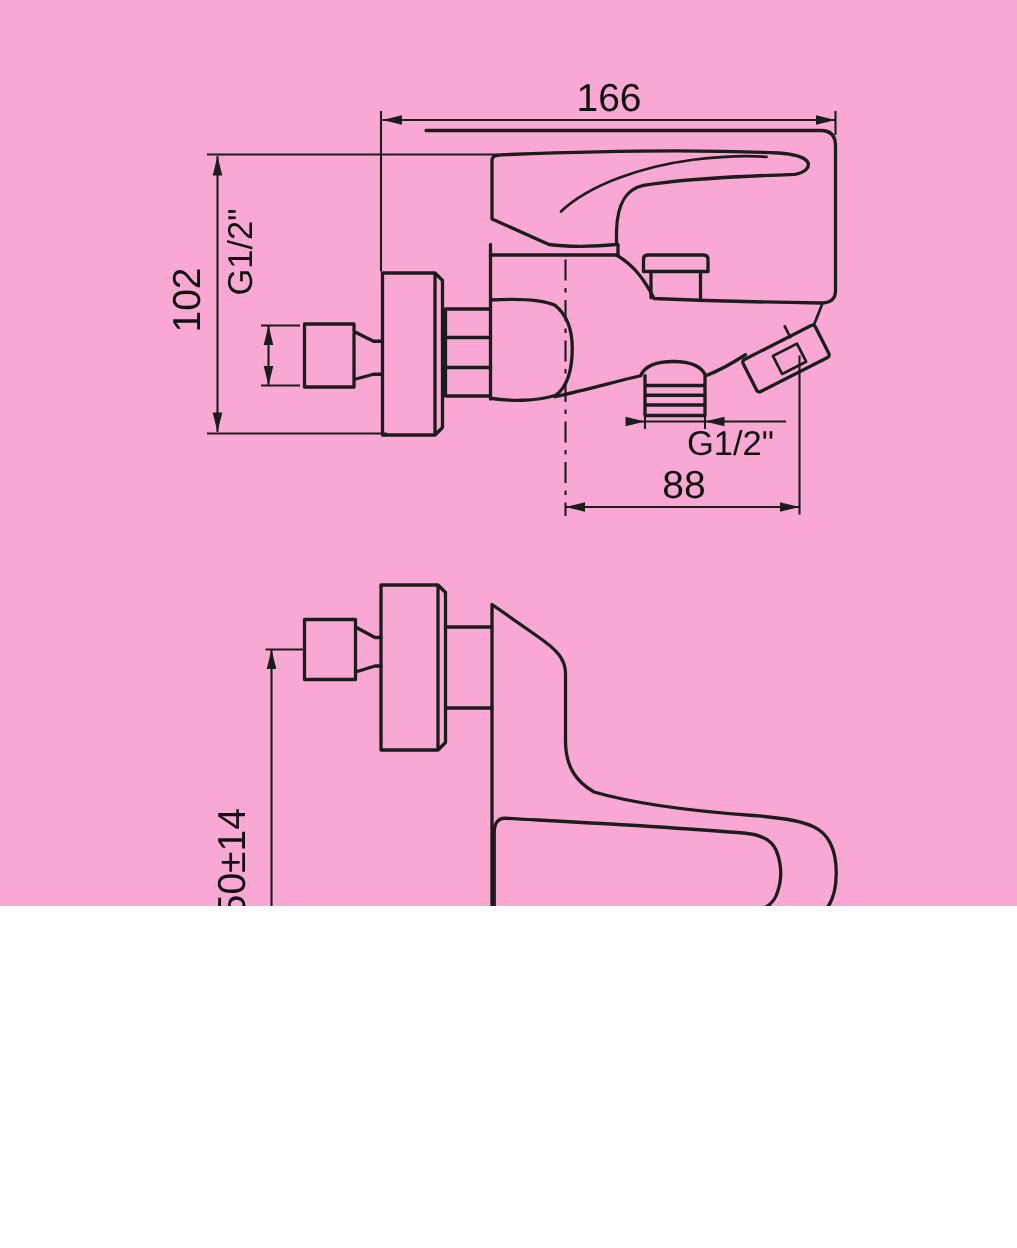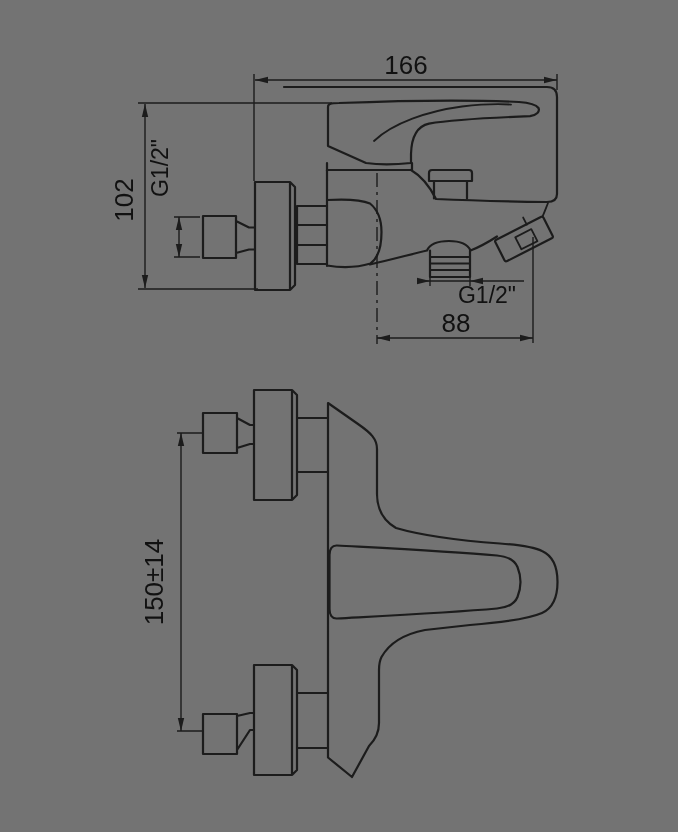--- a/index.html
+++ b/index.html
@@ -4,22 +4,22 @@
 <style>
   html, body {
     margin: 0;
     padding: 0;
     background: #ffffff;
     font-family: "Liberation Sans", sans-serif;
   }
   .canvas {
     position: relative;
     width: 678px;
-    height: 832px;
-    background: #737373;
+    height: 604px;
+    background: #f9a8d4;
     overflow: hidden;
   }
   svg { display: block; }
   .obj {
     fill: none;
     stroke: #1c1c1c;
     stroke-width: 2.2;
     stroke-linecap: round;
     stroke-linejoin: round;
   }

